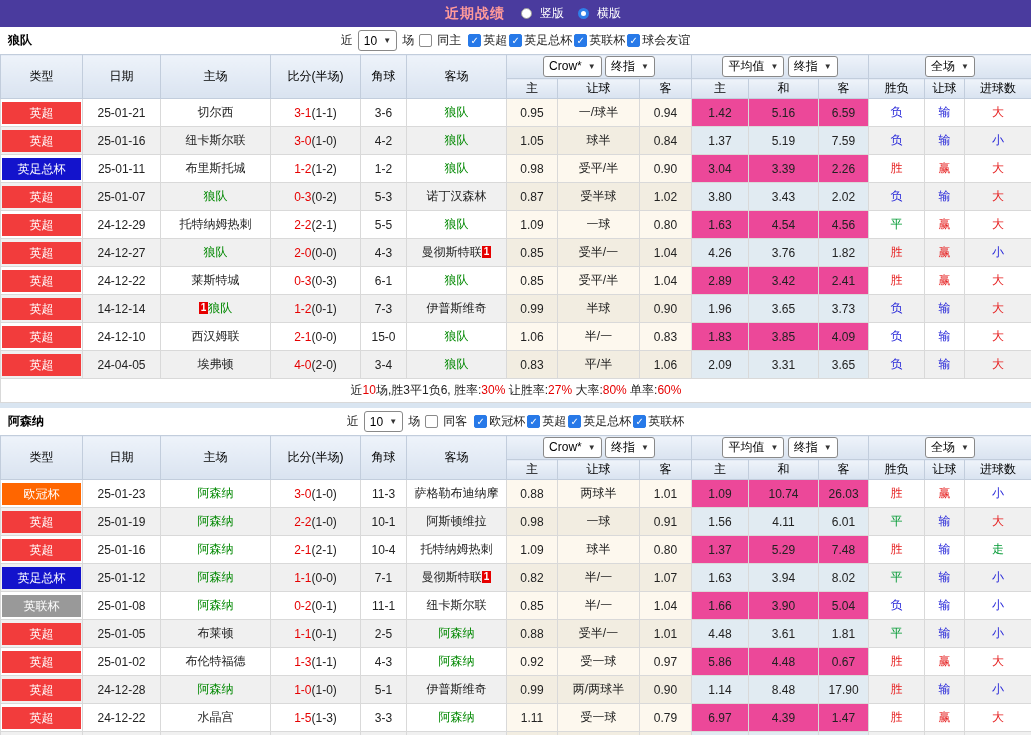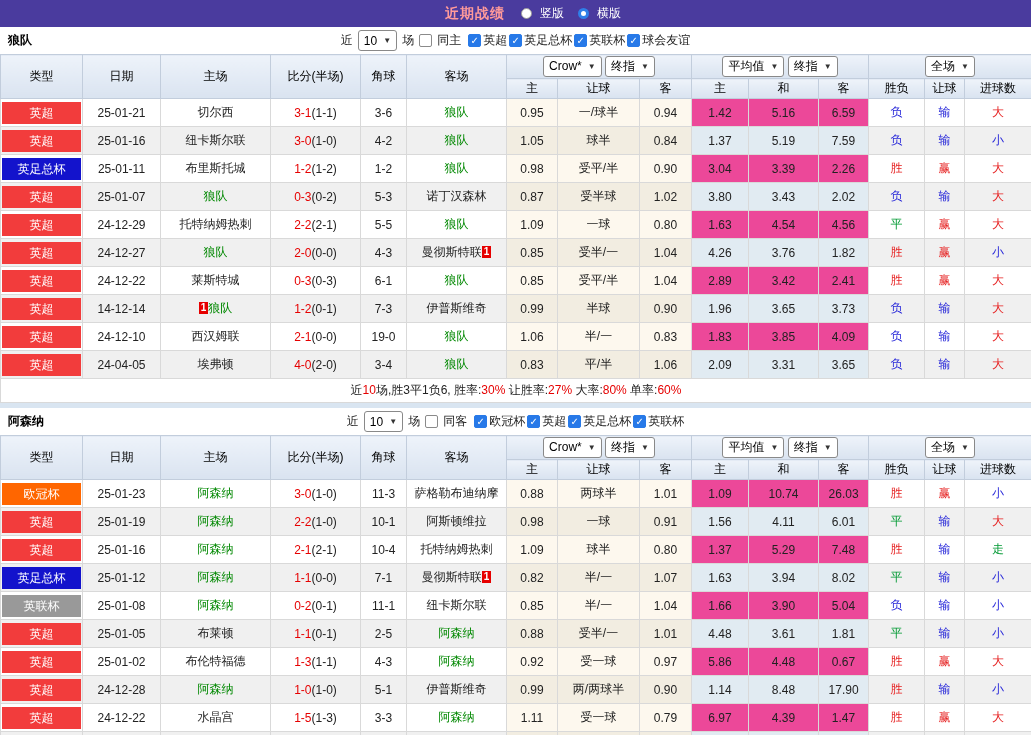--- a/index.html
+++ b/index.html
@@ -317,21 +317,21 @@
               <td style="color: rgb(38, 38, 217);">输</td>
               <td style="color: rgb(230, 34, 34);">大</td>
             </tr>
             <tr>
               <td class="typecell">
                 <div class="badge" style="background: rgb(242, 60, 60);">英超</div>
               </td>
               <td>24-12-10</td>
               <td><span>西汉姆联</span></td>
               <td><span class="score-main">2-1</span><span>(0-0)</span></td>
-              <td>19-0</td>
+              <td>15-0</td>
               <td><span class="focus">狼队</span></td>
               <td class="crow">1.06</td>
               <td class="crow">半/一</td>
               <td class="crow">0.83</td>
               <td class="avg">1.83</td>
               <td class="avg">3.85</td>
               <td class="avg">4.09</td>
               <td style="color: rgb(38, 38, 217);">负</td>
               <td style="color: rgb(38, 38, 217);">输</td>
               <td style="color: rgb(230, 34, 34);">大</td>

